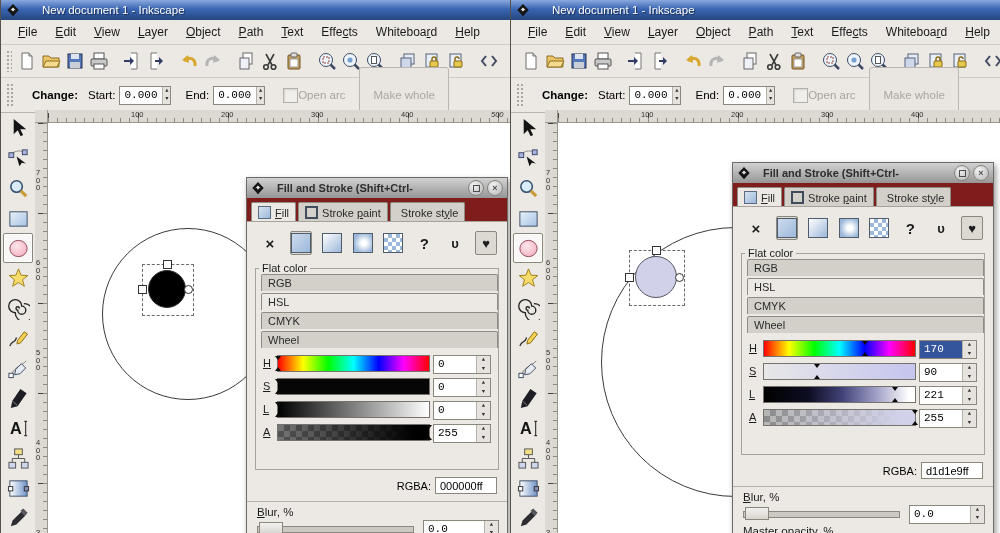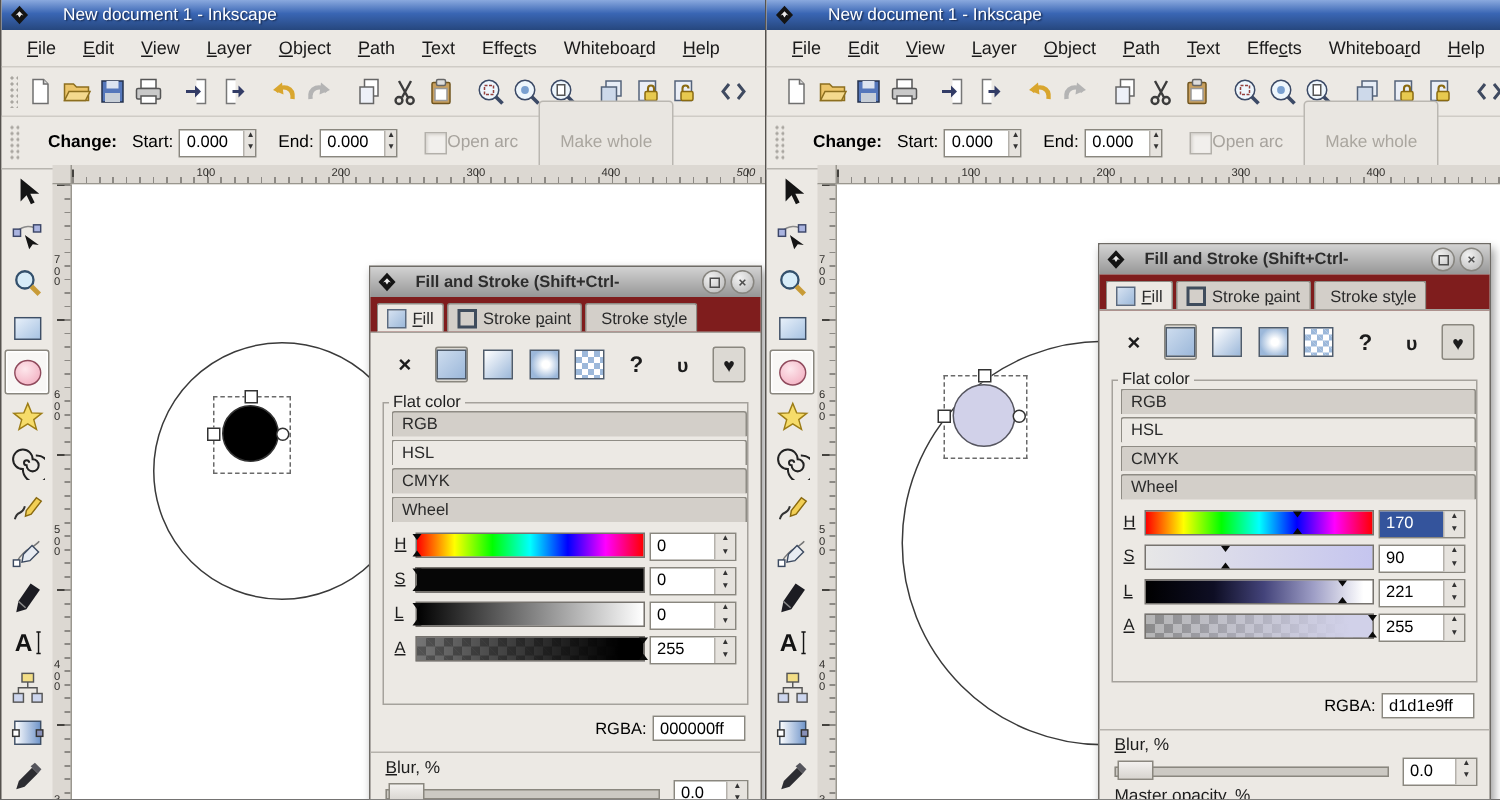--- a/index.html
+++ b/index.html
@@ -22,21 +22,21 @@
   .grippy{width:7px;height:70%;margin:0 3px;background-image:radial-gradient(#a9a6a0 35%,transparent 40%);
           background-size:4px 4px;}
   .tb-group{display:flex;margin-right:9px;}
   .tb-btn{width:24px;height:24px;display:flex;align-items:center;justify-content:center;}
   .tb-btn svg{width:20px;height:20px;display:block}
   
   .optbar{height:34px;display:flex;align-items:center;border-bottom:1px solid #b8b5af;
           font-size:11.5px;padding-left:2px;background:#ece9e4;}
   .optbar .lbl{margin:0 4px 0 10px;}
   .optbar b{margin-left:16px;}
-  .spin{display:inline-flex;border:1px solid #8a877f;background:#fff;height:19px;box-sizing:border-box;}
+  .spin{display:inline-flex;border:1px solid #8a877f;background:#fff;height:19px;box-sizing:border-box;font-family:Liberation Mono, monospace;}
   .spin .val{font-size:11px;padding:2px 4px;min-width:34px;}
   .spin .arr{width:13px;display:flex;flex-direction:column;border-left:1px solid #b5b2ac;background:#e6e3de;}
   .spin .arr span{flex:1;font-size:5.5px;line-height:7px;text-align:center;color:#333;}
   .optbar .spin{width:52px;margin-right:4px;}
   .cb{width:13px;height:13px;background:#f1efec;border:1px solid #b3b0aa;
       box-shadow:inset 1px 1px 2px #d6d3cd;margin-left:14px;}
   .dim{color:#a7a39d;}
   .btn-disabled{margin-left:14px;border:1px solid #bab7b1;border-radius:3px;background:#e9e6e1;
       color:#aaa69f;padding:21px 13px;font-size:11.5px;font-family:"Liberation Sans",sans-serif;}
   
@@ -139,21 +139,21 @@
   .dlg-sep{position:absolute;left:0;right:0;top:279px;border-top:1px solid #b5b2ac;}
   .sec-label{position:absolute;left:10px;font-size:11.5px;color:#1d1d1d;}
   .lab-blur{top:284px;}
   .lab-op{top:318px;}
   .sl-row{position:absolute;left:10px;right:8px;height:18px;display:flex;align-items:center;}
   .row-blur{top:298px;}
   .row-op{top:333px;}
   .sl-track{flex:1;height:5px;background:#ccc9c3;border:1px solid #8a877f;position:relative;margin-right:9px;}
   .sl-handle{position:absolute;top:-5px;width:24px;height:13px;background:linear-gradient(#f3f1ef,#d7d4cf);
       border:1px solid #8a877f;box-sizing:border-box;}
-  .sl-spin{width:50px;height:19px;}
+  .sl-spin{width:76px;height:19px;}
   .sl-spin .val{min-width:0;flex:1;}
   u{text-decoration:underline;}
 </style>
 </head>
 <body>
 
 <div id="screen">
     <section class="inkwin win0" style="left: 0px;">
   <div class="titlebar">
     <span class="app-icon">

